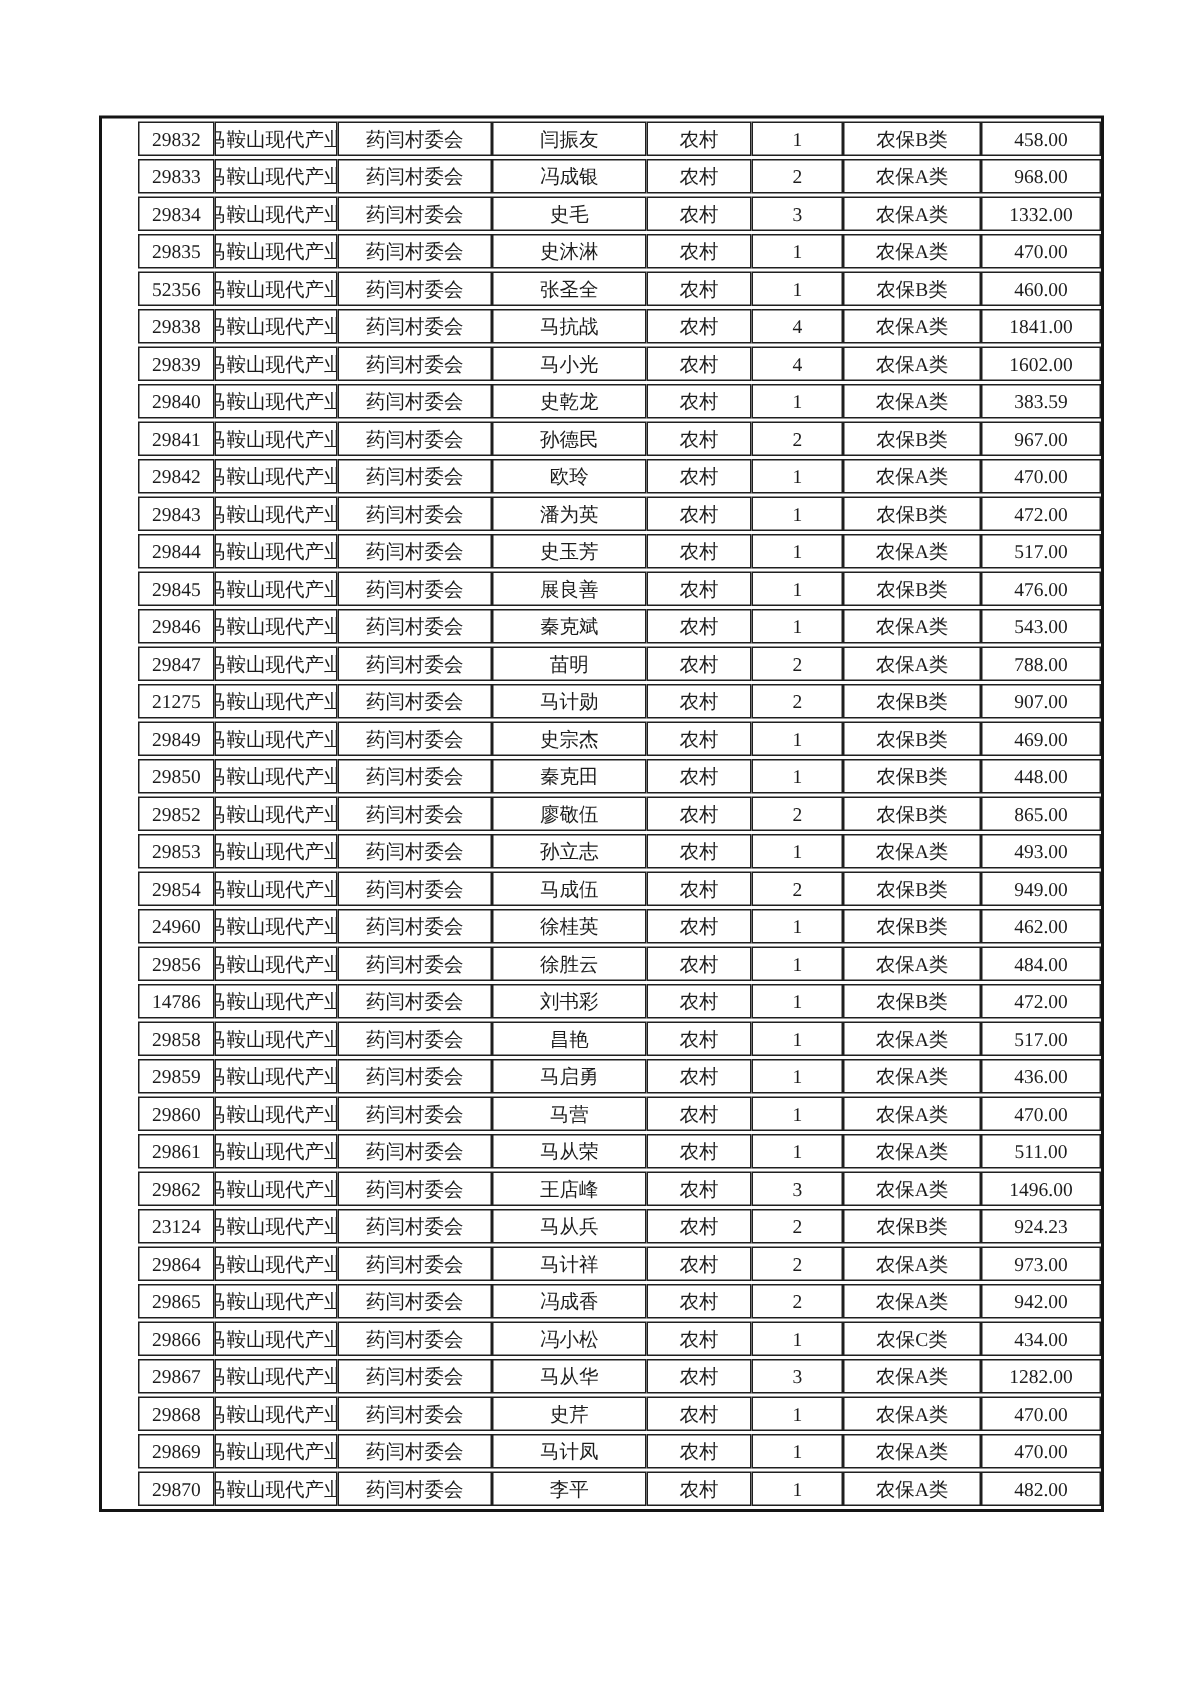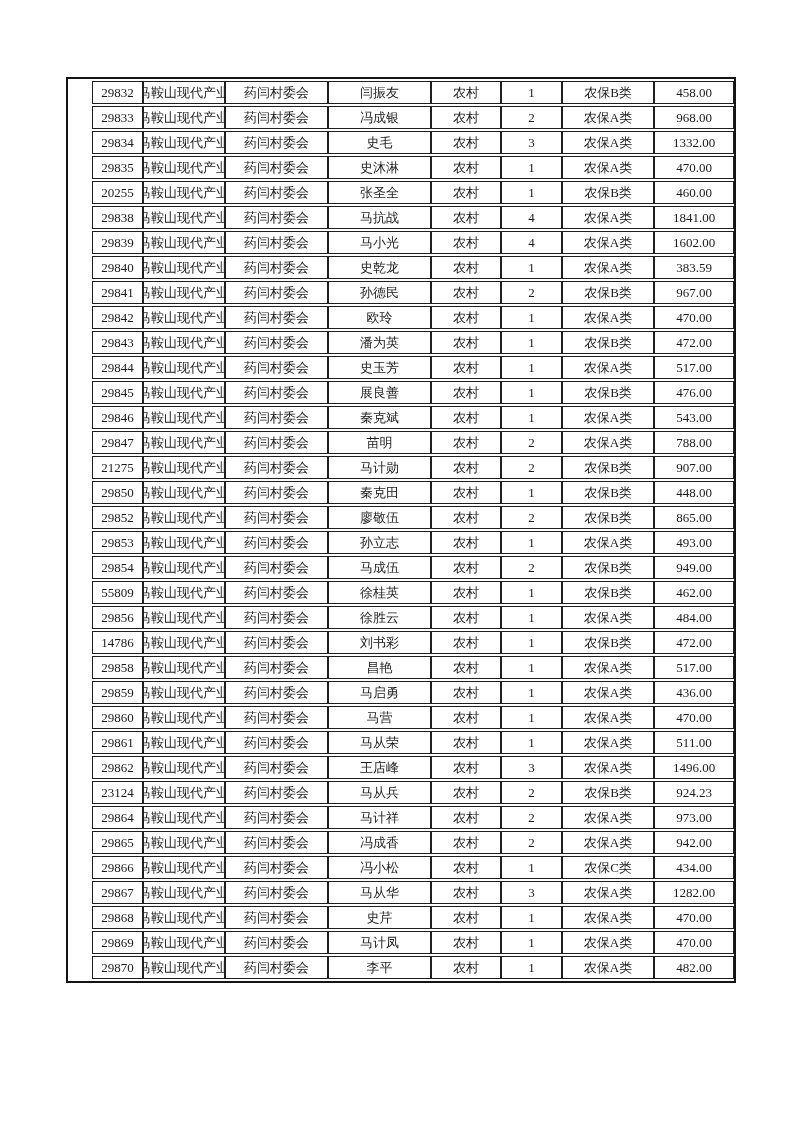--- a/index.html
+++ b/index.html
@@ -112,21 +112,21 @@
             <span class="clip">马鞍山现代产业</span>
           </td>
     <td class="c-village">药闫村委会</td>
     <td class="c-name">史沐淋</td>
     <td class="c-res">农村</td>
     <td class="c-count">1</td>
     <td class="c-category">农保A类</td>
     <td class="c-amount">470.00</td>
   </tr>
         <tr>
-    <td class="c-id">20255</td>
+    <td class="c-id">52356</td>
     <td class="c-org">
             <span class="clip">马鞍山现代产业</span>
           </td>
     <td class="c-village">药闫村委会</td>
     <td class="c-name">张圣全</td>
     <td class="c-res">农村</td>
     <td class="c-count">1</td>
     <td class="c-category">农保B类</td>
     <td class="c-amount">460.00</td>
   </tr>
@@ -256,20 +256,32 @@
             <span class="clip">马鞍山现代产业</span>
           </td>
     <td class="c-village">药闫村委会</td>
     <td class="c-name">马计勋</td>
     <td class="c-res">农村</td>
     <td class="c-count">2</td>
     <td class="c-category">农保B类</td>
     <td class="c-amount">907.00</td>
   </tr>
         <tr>
+    <td class="c-id">29849</td>
+    <td class="c-org">
+            <span class="clip">马鞍山现代产业</span>
+          </td>
+    <td class="c-village">药闫村委会</td>
+    <td class="c-name">史宗杰</td>
+    <td class="c-res">农村</td>
+    <td class="c-count">1</td>
+    <td class="c-category">农保B类</td>
+    <td class="c-amount">469.00</td>
+  </tr>
+        <tr>
     <td class="c-id">29850</td>
     <td class="c-org">
             <span class="clip">马鞍山现代产业</span>
           </td>
     <td class="c-village">药闫村委会</td>
     <td class="c-name">秦克田</td>
     <td class="c-res">农村</td>
     <td class="c-count">1</td>
     <td class="c-category">农保B类</td>
     <td class="c-amount">448.00</td>
@@ -304,21 +316,21 @@
             <span class="clip">马鞍山现代产业</span>
           </td>
     <td class="c-village">药闫村委会</td>
     <td class="c-name">马成伍</td>
     <td class="c-res">农村</td>
     <td class="c-count">2</td>
     <td class="c-category">农保B类</td>
     <td class="c-amount">949.00</td>
   </tr>
         <tr>
-    <td class="c-id">55809</td>
+    <td class="c-id">24960</td>
     <td class="c-org">
             <span class="clip">马鞍山现代产业</span>
           </td>
     <td class="c-village">药闫村委会</td>
     <td class="c-name">徐桂英</td>
     <td class="c-res">农村</td>
     <td class="c-count">1</td>
     <td class="c-category">农保B类</td>
     <td class="c-amount">462.00</td>
   </tr>

